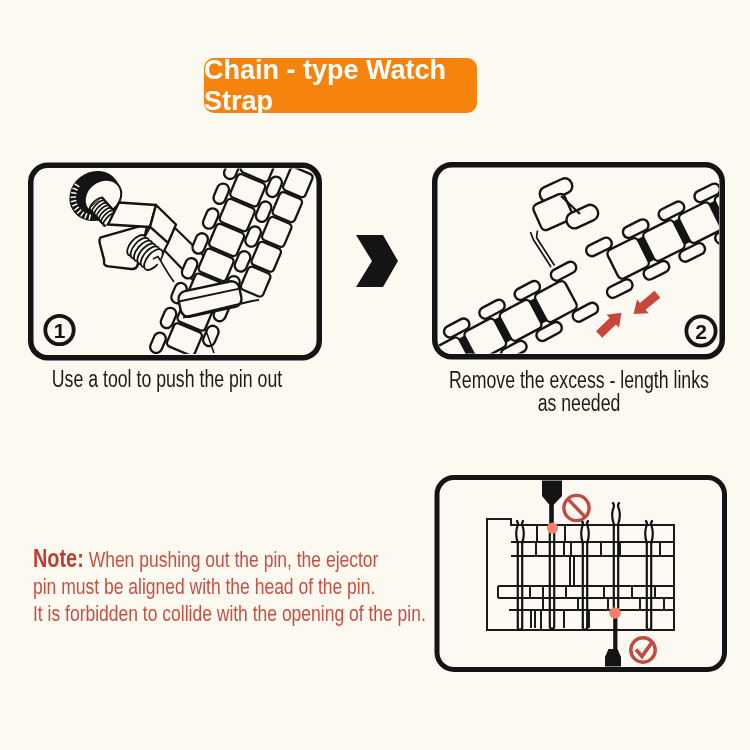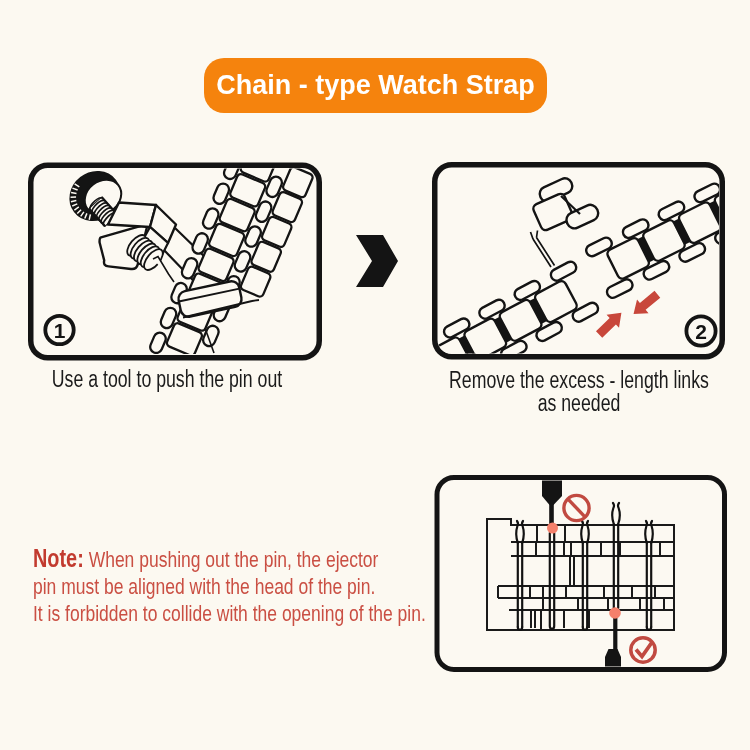--- a/index.html
+++ b/index.html
@@ -1,18 +1,18 @@
 <!DOCTYPE html>
 <html><head>
 <meta charset="utf-8">
 <style>
 html,body{margin:0;padding:0}
 body{width:750px;height:750px;background:#FCF9F1;font-family:"Liberation Sans",sans-serif;position:relative;overflow:hidden}
 #art{position:absolute;left:0;top:0}
-.banner{position:absolute;left:204px;top:58px;width:343px;height:55px;background:#F5830D;border-radius:20px;display:flex;align-items:center;justify-content:center}
+.banner{position:absolute;left:204px;top:58px;width:273px;height:55px;background:#F5830D;border-radius:10px;display:flex;align-items:center;justify-content:center}
 .banner span{color:#fff;font-weight:bold;font-size:27px;letter-spacing:0px}
 .cap{position:absolute;color:#1b1b1b;font-size:23px;text-align:center;transform:scaleX(0.77);transform-origin:50% 50%;line-height:23px;white-space:nowrap}
 .note{position:absolute;left:33px;top:545px;color:#CA4F43;font-size:22px;line-height:27px;transform:scaleX(0.795);transform-origin:0 0;white-space:nowrap}
 .note b{font-size:25px;color:#C23B2F}
 </style>
 </head>
 <body>
 <svg id="art" width="750" height="750" viewBox="0 0 750 750">
 <defs>
 <clipPath id="c1">

